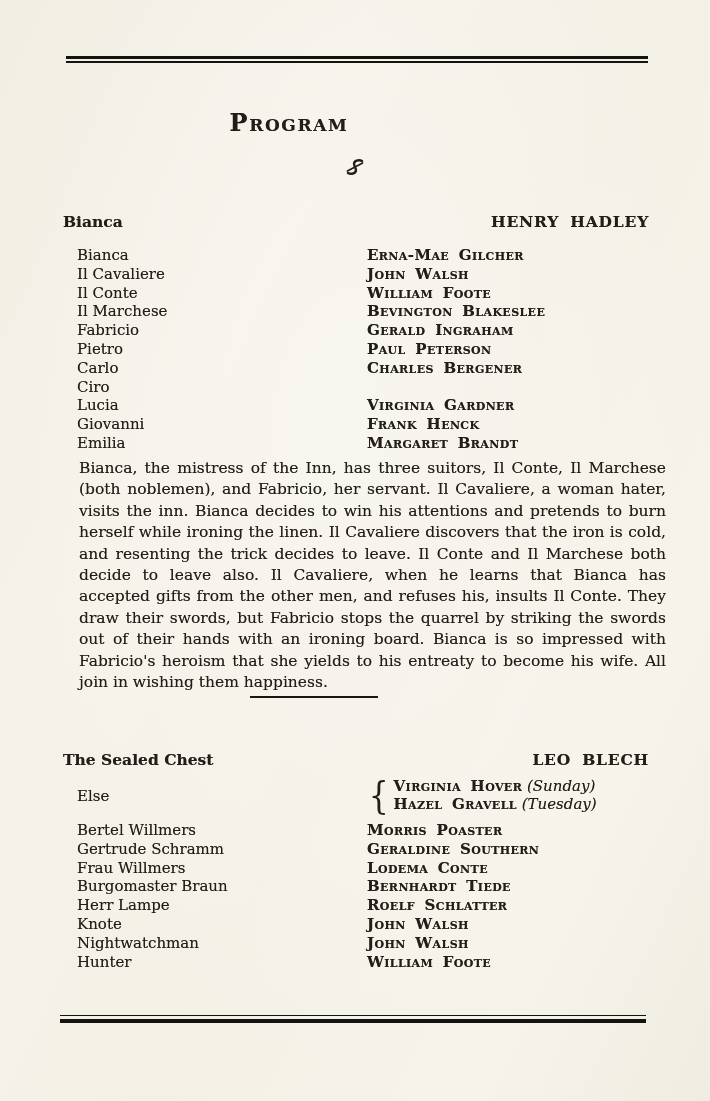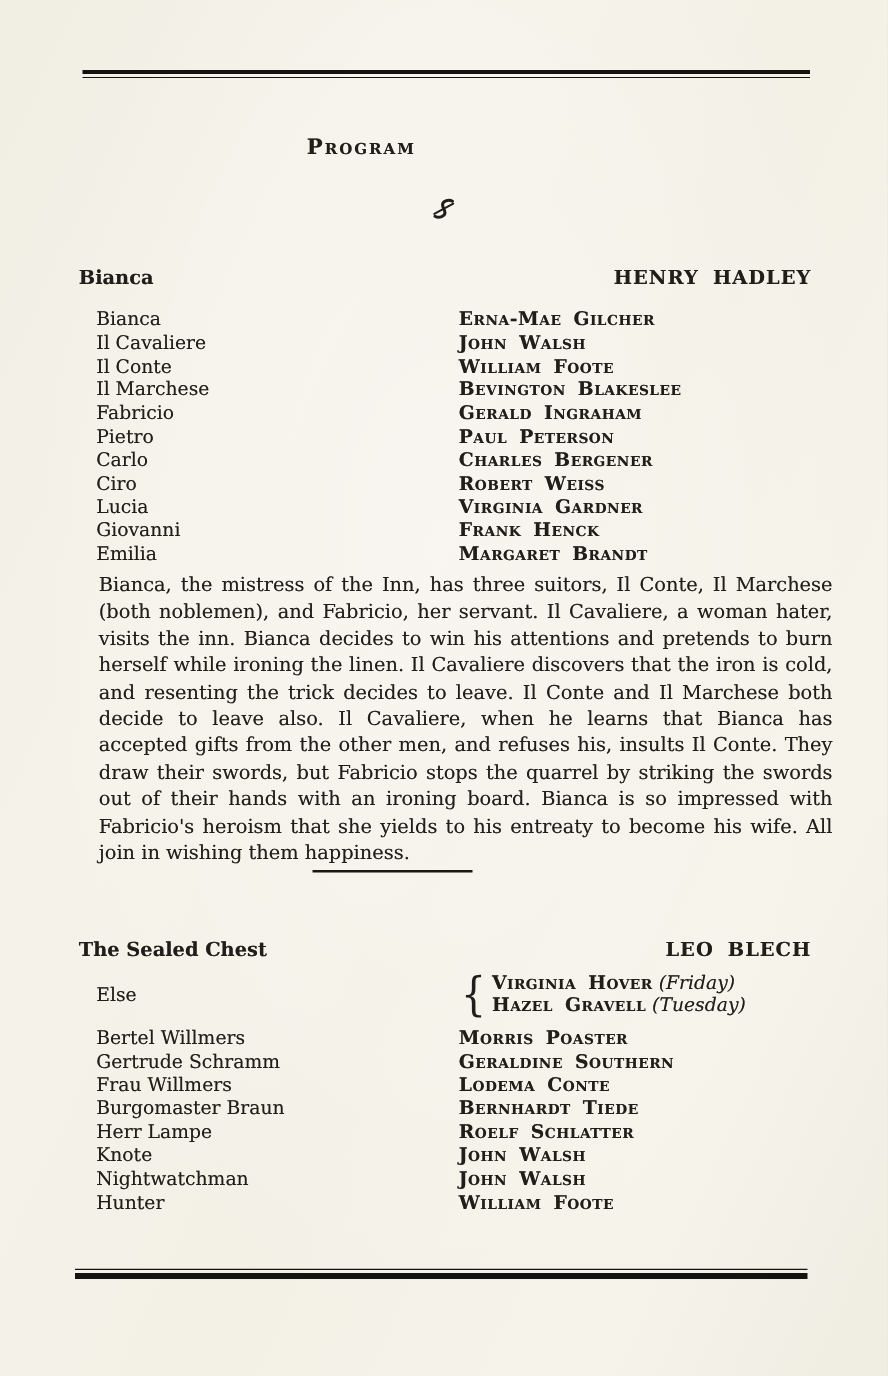--- a/index.html
+++ b/index.html
@@ -34,21 +34,21 @@
       #15130f 0px, #15130f 1.3px,
       transparent 1.3px, transparent 3.6px,
       #15130f 3.6px, #15130f 8px,
       transparent 8px);
   }
   .title {
     position: absolute; top: 108px; left: 0; width: 578px;
     text-align: center;
     font-variant: small-caps;
     font-weight: bold;
-    font-size: 17px;
+    font-size: 24px;
     letter-spacing: 1.6px;
   }
   .ornament {
     position: absolute; top: 158px; left: 0; width: 710px;
     text-align: center;
   }
   .ornament svg { display: inline-block; }
   .section-heading {
     position: absolute; left: 63px; width: 586px;
     display: flex; justify-content: space-between; align-items: baseline;
@@ -142,21 +142,20 @@
     <div class="cast-row">
       <span class="role">Pietro</span>
       <span class="performer">Paul Peterson</span>
     </div>
     <div class="cast-row">
       <span class="role">Carlo</span>
       <span class="performer">Charles Bergener</span>
     </div>
     <div class="cast-row">
       <span class="role">Ciro</span>
-      <span class="performer">Robert Weiss</span>
     </div>
     <div class="cast-row">
       <span class="role">Lucia</span>
       <span class="performer">Virginia Gardner</span>
     </div>
     <div class="cast-row">
       <span class="role">Giovanni</span>
       <span class="performer">Frank Henck</span>
     </div>
     <div class="cast-row">
@@ -174,21 +173,21 @@
     <span class="composer">LEO BLECH</span>
   </div>
 
   <div class="else-row">
     <span class="role">Else</span>
     <span class="dual">
       <span class="brace">{</span>
       <span class="dual-lines">
         <span>
           <span class="performer">Virginia Hover</span>
-          <span class="perf-note">(Friday)</span>
+          <span class="perf-note">(Sunday)</span>
         </span>
         <span>
           <span class="performer">Hazel Gravell</span>
           <span class="perf-note">(Tuesday)</span>
         </span>
       </span>
     </span>
   </div>
 
   <div class="cast s2-cast">

